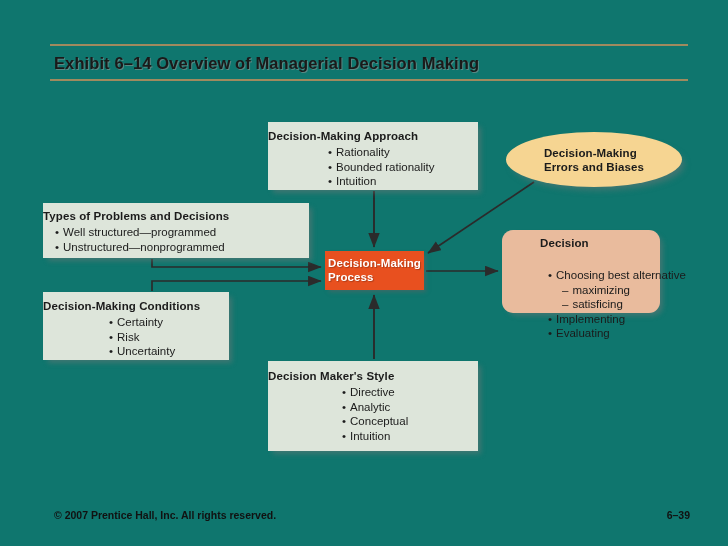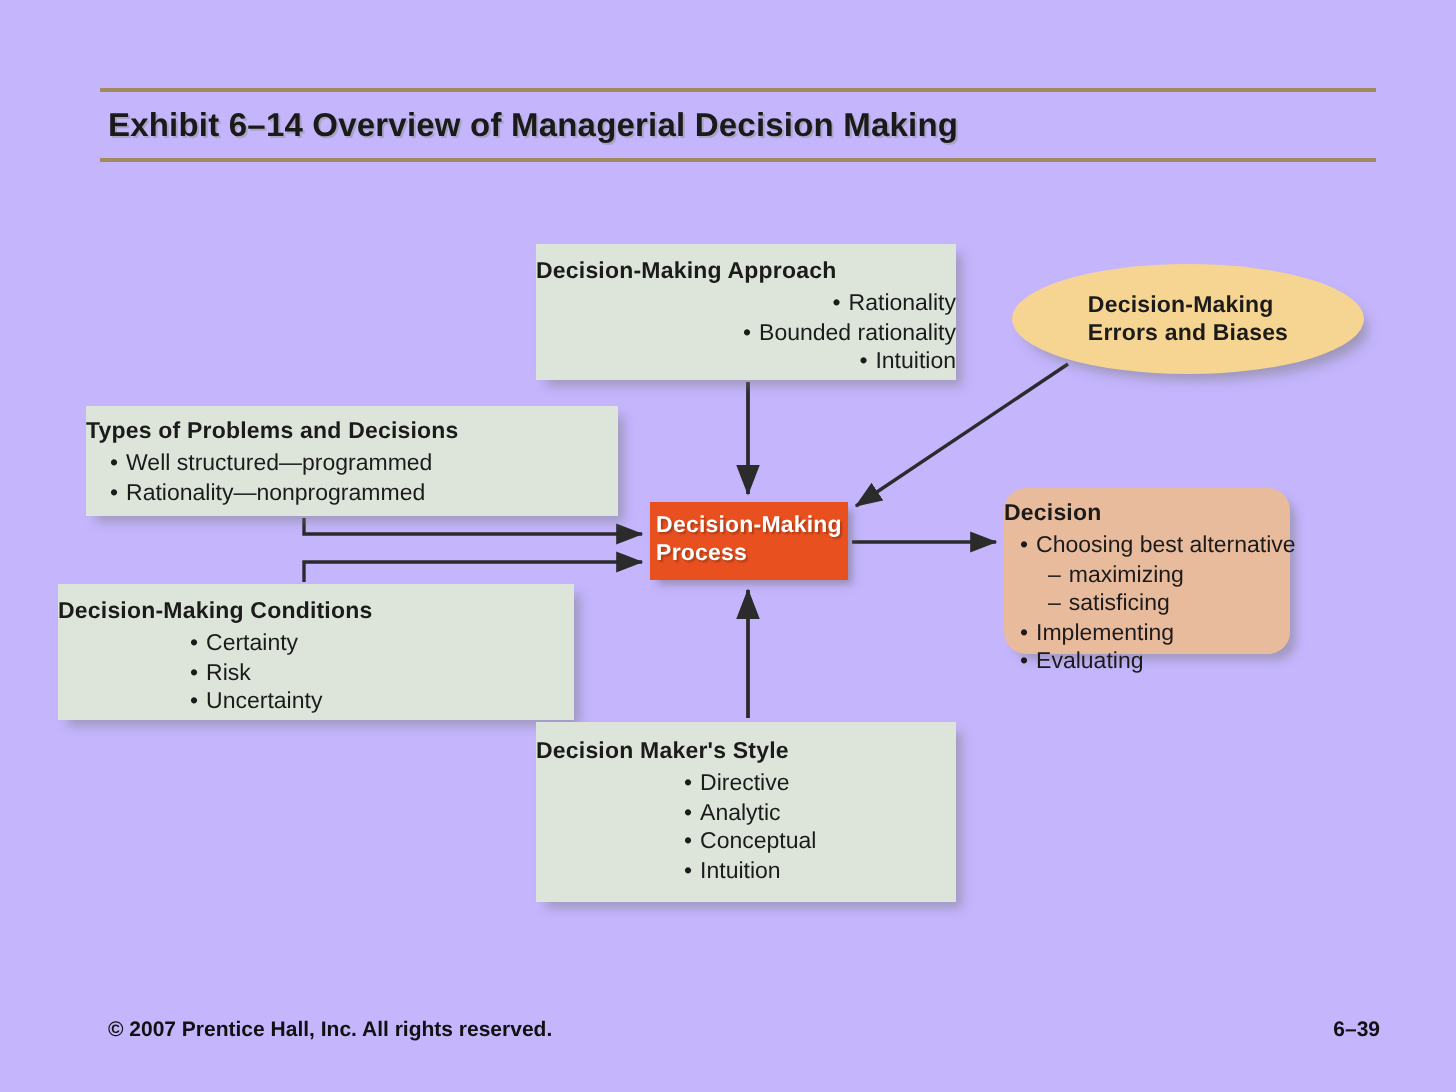--- a/index.html
+++ b/index.html
@@ -1,21 +1,21 @@
 <!DOCTYPE html>
 <html><head>
 <meta charset="utf-8">
 <style>
   html,body{margin:0;padding:0;background:#ffffff;}
   body{
     width:728px;height:546px;position:relative;overflow:hidden;
     font-family:"Liberation Sans", sans-serif;
     color:#111;
   }
-  #slide{position:absolute;inset:0;background:#c4b5fd;}
+  #slide{position:absolute;inset:0;background:#0f766e;}
 
   
   .rule{position:absolute;left:50px;width:638px;height:2px;background:#a08a5e;}
   .rule-top{top:44px;}
   .rule-bottom{top:79px;height:2px;background:#a08a5e;}
   #title{
     position:absolute;left:54px;top:50px;width:620px;height:26px;
     font-size:16.5px;font-weight:bold;letter-spacing:0.1px;
     color:#1a1a1a;white-space:nowrap;line-height:26px;
     text-shadow:1px 1px 0 rgba(150,150,150,.55);
@@ -50,33 +50,33 @@
   .node ul{margin:0;padding:0;list-style:none;}
   .node li{
     font-size:11.5px;color:#1b1b1b;line-height:14.5px;white-space:nowrap;
   }
   .bul::before{content:"\2022";margin-right:4px;}
   .dash{padding-left:14px;}
   .dash::before{content:"\2013";margin-right:4px;}
 
   
   #box-approach{left:268px;top:27px;width:210px;height:68px;padding-top:8px;}
-  #box-approach ul{margin-left:60px;margin-top:3px;text-align:right;}
+  #box-approach ul{margin-left:60px;margin-top:3px;}
 
   #box-types{left:43px;top:108px;width:266px;height:55px;padding-top:7px;}
   #box-types ul{margin-left:12px;margin-top:3px;}
 
-  #box-conditions{left:29px;top:197px;width:258px;height:68px;padding-top:8px;}
+  #box-conditions{left:43px;top:197px;width:186px;height:68px;padding-top:8px;}
   #box-conditions ul{margin-left:66px;margin-top:3px;}
 
   #box-style{left:268px;top:266px;width:210px;height:90px;padding-top:9px;}
   #box-style ul{margin-left:74px;margin-top:3px;}
 
-  #box-decision{left:502px;top:149px;width:143px;height:83px;padding-top:7px;}
-  #box-decision ul{margin-left:8px;margin-top:3px;}
+  #box-decision{left:502px;top:135px;width:158px;height:83px;padding-top:7px;padding-left:38px;}
+  #box-decision ul{margin-left:8px;margin-top:19px;}
 
   #ellipse-errors{
     left:506px;top:37px;width:176px;height:55px;
     display:flex;align-items:center;justify-content:center;
   }
   #ellipse-errors .hd{line-height:14px;}
 
   #box-process{
     left:325px;top:156px;width:99px;height:39px;
     display:flex;align-items:center;justify-content:center;
@@ -131,21 +131,21 @@
         <li class="bul">Rationality</li>
         <li class="bul">Bounded rationality</li>
         <li class="bul">Intuition</li>
       </ul>
     </div>
 
     <div class="node green" id="box-types">
       <div class="hd">Types of Problems and Decisions</div>
       <ul>
         <li class="bul">Well structured—programmed</li>
-        <li class="bul">Rationality—nonprogrammed</li>
+        <li class="bul">Unstructured—nonprogrammed</li>
       </ul>
     </div>
 
     <div class="node green" id="box-conditions">
       <div class="hd">Decision-Making Conditions</div>
       <ul>
         <li class="bul">Certainty</li>
         <li class="bul">Risk</li>
         <li class="bul">Uncertainty</li>
       </ul>

